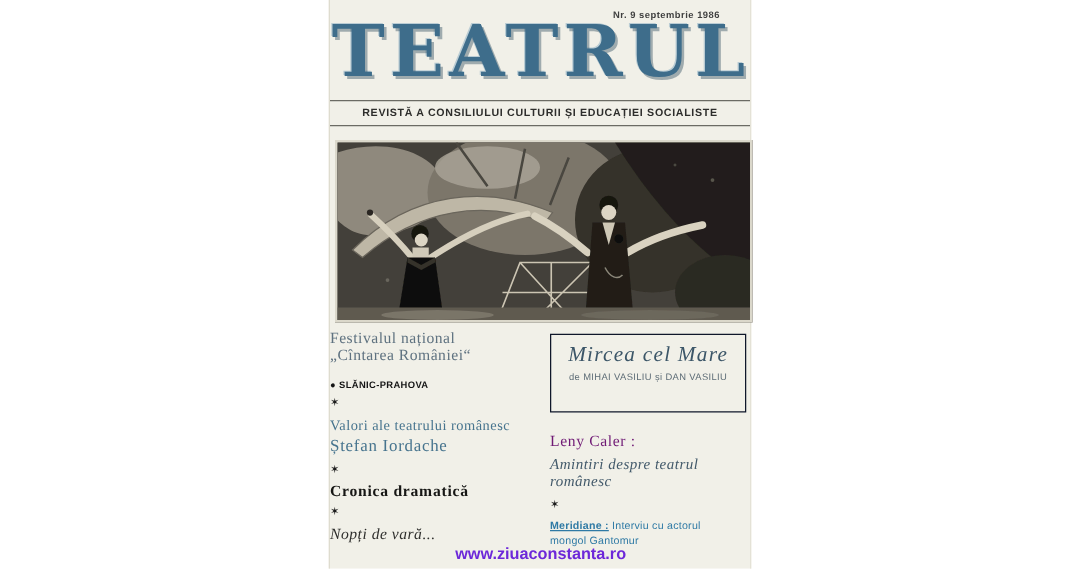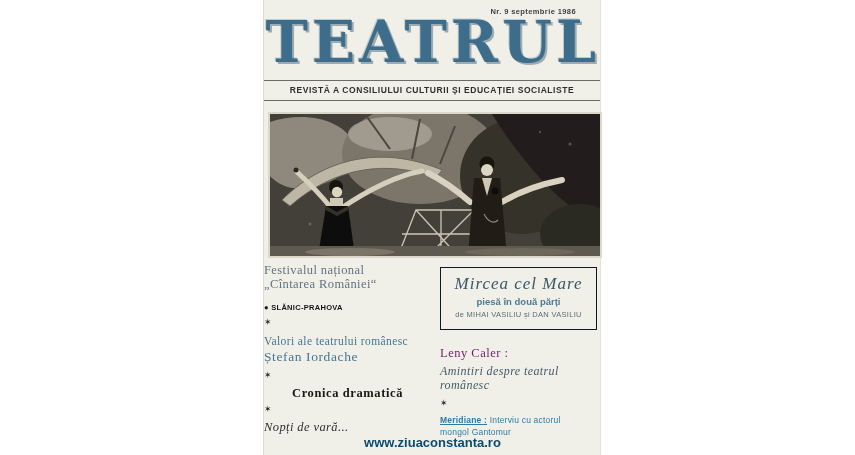--- a/index.html
+++ b/index.html
@@ -39,38 +39,38 @@
   }
   .photo svg{display:block;}
   .line{position:absolute;text-align:left;}
   .colL{left:0;width:176px;}
   .colR{left:176px;width:157px;}
   .fest{font-size:12.5px;color:#5f7280;letter-spacing:.4px;}
   .locs{font-family:"Liberation Sans",sans-serif;font-size:7.5px;font-weight:700;color:#141414;letter-spacing:.3px;}
   .star{font-size:9px;color:#1b1b1b;}
   .teal-serif{font-size:11.5px;color:#47748e;letter-spacing:.4px;}
   .actor{font-size:13.5px;color:#47748e;letter-spacing:.6px;}
-  .cronica{font-size:12.5px;font-weight:700;color:#171715;letter-spacing:.6px;padding-left:28px;}
+  .cronica{font-size:12.5px;font-weight:700;color:#171715;letter-spacing:.6px;}
   .nopti{font-size:12.5px;font-style:italic;color:#2e2e2c;letter-spacing:.4px;}
   .play-box{
     position:absolute;left:176px;top:267px;width:157px;height:63px;
     border:1px solid #0f172a;box-sizing:border-box;text-align:center;
   }
   .play-title{margin-top:6px;font-size:17px;font-style:italic;color:#3c5668;letter-spacing:1px;}
   .play-sub{margin-top:2px;font-family:"Liberation Sans",sans-serif;font-size:9.5px;font-weight:600;color:#4d7a93;}
   .play-authors{margin-top:3px;font-family:"Liberation Sans",sans-serif;font-size:7.5px;color:#5d6c76;letter-spacing:.3px;}
   .leny{font-size:12.5px;color:#701a75;letter-spacing:.5px;}
   .amintiri{font-size:12px;font-style:italic;color:#42596a;letter-spacing:.4px;}
   .meridiane{
     font-family:"Liberation Sans",sans-serif;font-size:8.5px;color:#2f7aa5;letter-spacing:.2px;
   }
   .meridiane .label{font-weight:700;text-decoration:underline;}
   .watermark{
     position:absolute;left:96px;top:435px;width:145px;text-align:center;
-    font-family:"Liberation Sans",sans-serif;font-size:13px;font-weight:700;color:#0c4a6e;
+    font-family:"Liberation Sans",sans-serif;font-size:13px;font-weight:700;color:#6d28d9;
   }
 </style>
 </head>
 <body>
 
 <div class="page">
 
   <div class="issue">Nr. 9 septembrie 1986</div>
 
   <div class="masthead">TEATRUL</div>
@@ -129,21 +129,20 @@
   <div class="line colL star" style="top:317px">✶</div>
   <div class="line colL teal-serif" style="top:335px">Valori ale teatrului românesc</div>
   <div class="line colL actor" style="top:349px">Ștefan Iordache</div>
   <div class="line colL star" style="top:370px">✶</div>
   <div class="line colL cronica" style="top:386px">Cronica dramatică</div>
   <div class="line colL star" style="top:404px">✶</div>
   <div class="line colL nopti" style="top:420px">Nopți de vară...</div>
 
   <div class="play-box">
     <div class="play-title">Mircea cel Mare</div>
-    <div class="play-sub">piesă în două părți</div>
     <div class="play-authors">de MIHAI VASILIU și DAN VASILIU</div>
   </div>
 
   <div class="line colR leny" style="top:346px">Leny Caler :</div>
   <div class="line colR amintiri" style="top:364px">Amintiri despre teatrul</div>
   <div class="line colR amintiri" style="top:378px">românesc</div>
   <div class="line colR star" style="top:398px">✶</div>
   <div class="line colR meridiane" style="top:415px">
     <span class="label">Meridiane :</span>
     <span>Interviu cu actorul</span>

